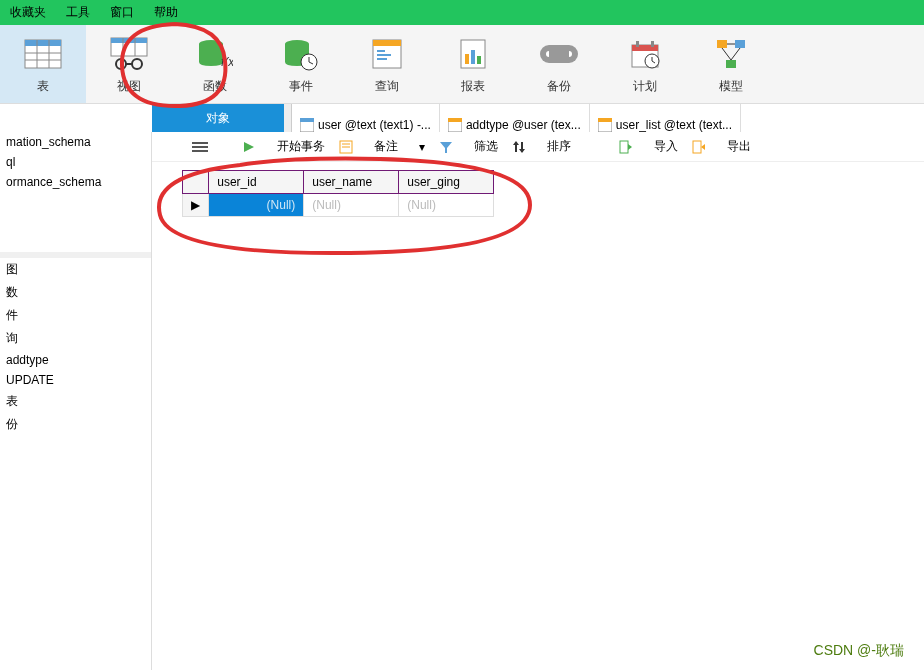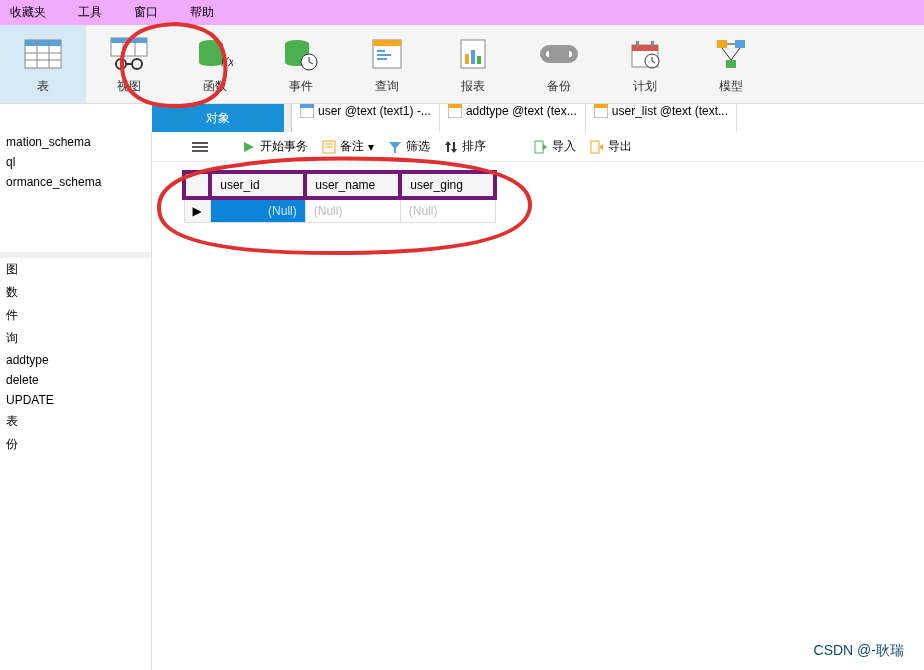--- a/index.html
+++ b/index.html
@@ -1,54 +1,54 @@
 <!DOCTYPE html>
 <html><head>
   <meta charset="utf-8">
   <style>
     * { margin: 0; padding: 0; box-sizing: border-box; font-family: "Microsoft YaHei", sans-serif; font-size: 12px; }
     body { background: #fff; width: 924px; height: 670px; overflow: hidden; position: relative; }
     
-    .menubar { display: flex; gap: 32px; padding: 4px 10px; background: #f0abfc; }
+    .menubar { display: flex; gap: 20px; padding: 4px 10px; background: #22c55e; }
     .menubar span { cursor: pointer; }
     
     .toolbar-main { display: flex; background: #f5f5f5; border-bottom: 1px solid #ddd; }
     .tool-item { display: flex; flex-direction: column; align-items: center; justify-content: center; width: 86px; height: 78px; cursor: pointer; }
     .tool-item.active { background: #d5e8f5; }
     .tool-item .icon-box { width: 40px; height: 40px; display: flex; align-items: center; justify-content: center; }
     .tool-item .label { margin-top: 4px; color: #333; }
     
     .sub-bar { background: #fff; display: flex; height: 28px; align-items: stretch; }
     .sub-tab-obj { background: #1a90d8; color: #fff; width: 132px; display: flex; align-items: center; justify-content: center; margin-left: 152px; }
     .sub-divider { width: 8px; background: #eee; border-right: 1px solid #ccc; }
     .tab-items { display: flex; align-items: center; flex: 1; overflow: hidden; }
-    .tab-item { display: flex; align-items: flex-start; padding: 0 8px; border-right: 1px solid #ddd; height: 100%; white-space: nowrap; cursor: pointer; }
+    .tab-item { display: flex; align-items: flex-end; padding: 0 8px; border-right: 1px solid #ddd; height: 100%; white-space: nowrap; cursor: pointer; }
     .tab-item .tab-icon { width: 14px; height: 14px; margin-right: 4px; }
     
     .content-area { display: flex; height: calc(100% - 130px); }
     .sidebar { width: 152px; border-right: 1px solid #ddd; overflow: hidden; }
     .sidebar-item { padding: 3px 6px; cursor: pointer; white-space: nowrap; }
     .sidebar-item.selected { background: #f0f0f0; }
     
     .main-panel { flex: 1; display: flex; flex-direction: column; }
     .action-bar { display: flex; align-items: center; height: 30px; padding-left: 40px; gap: 14px; border-bottom: 1px solid #eee; }
-    .action-btn { display: flex; align-items: center; gap: 4px; cursor: pointer; }
+    .action-btn { display: flex; align-items: center; gap: 21px; cursor: pointer; }
     .menu-icon { width: 16px; display: flex; flex-direction: column; gap: 2px; margin-right: 20px; }
     .menu-icon span { height: 2px; background: #555; }
     
     .grid-wrap { padding: 8px 0 0 30px; }
     .grid { border-collapse: collapse; }
-    .grid th { background: #f5f5f5; border: 4px solid #701a75; padding: 4px 8px; text-align: left; font-weight: normal; min-width: 95px; }
+    .grid th { background: #f5f5f5; border: 1px solid #701a75; padding: 4px 8px; text-align: left; font-weight: normal; min-width: 95px; }
     .grid td { border: 1px solid #ddd; padding: 4px 8px; min-width: 95px; }
     .grid .row-marker { width: 20px; min-width: 20px; background: #f5f5f5; text-align: center; }
     .grid .cell-selected { background: #0a84d8; color: #cfe6f5; text-align: right; }
     .grid .null-text { color: #bbb; }
     
     .annotation { position: absolute; pointer-events: none; }
-    .watermark { position: absolute; bottom: 10px; right: 20px; color: #0c4a6e; font-size: 14px; }
+    .watermark { position: absolute; bottom: 10px; right: 20px; color: #4d7c0f; font-size: 14px; }
   </style>
 </head>
 <body>
 
 <div class="menubar">
   <span>收藏夹</span>
   <span>工具</span>
   <span>窗口</span>
   <span>帮助</span>
 </div>
@@ -176,21 +176,21 @@
           <rect width="14" height="14" fill="#fff" stroke="#888"></rect>
           <rect width="14" height="4" fill="#5aa0d8"></rect>
         </svg>
       <span>user @text (text1) -...</span>
     </div>
     <div class="tab-item">
       <svg class="tab-icon" viewBox="0 0 14 14">
           <rect width="14" height="14" fill="#fff" stroke="#888"></rect>
           <rect width="14" height="4" fill="#f5a623"></rect>
         </svg>
-      <span>addtype @text (tex...</span>
+      <span>addtype @user (tex...</span>
     </div>
     <div class="tab-item">
       <svg class="tab-icon" viewBox="0 0 14 14">
           <rect width="14" height="14" fill="#fff" stroke="#888"></rect>
           <rect width="14" height="4" fill="#f5a623"></rect>
         </svg>
       <span>user_list @text (text...</span>
     </div>
   </div>
 </div>
@@ -200,21 +200,20 @@
     <div class="sidebar-item">mation_schema</div>
     <div class="sidebar-item">ql</div>
     <div class="sidebar-item">ormance_schema</div>
     <div style="height:60px"></div>
     <div class="sidebar-item selected"></div>
     <div class="sidebar-item">图</div>
     <div class="sidebar-item">数</div>
     <div class="sidebar-item">件</div>
     <div class="sidebar-item">询</div>
     <div class="sidebar-item">addtype</div>
-    <div class="sidebar-item">delete</div>
     <div class="sidebar-item">UPDATE</div>
     <div class="sidebar-item">表</div>
     <div class="sidebar-item">份</div>
   </div>
 
   <div class="main-panel">
     <div class="action-bar">
       <div class="menu-icon">
           <span></span>
           <span></span>

